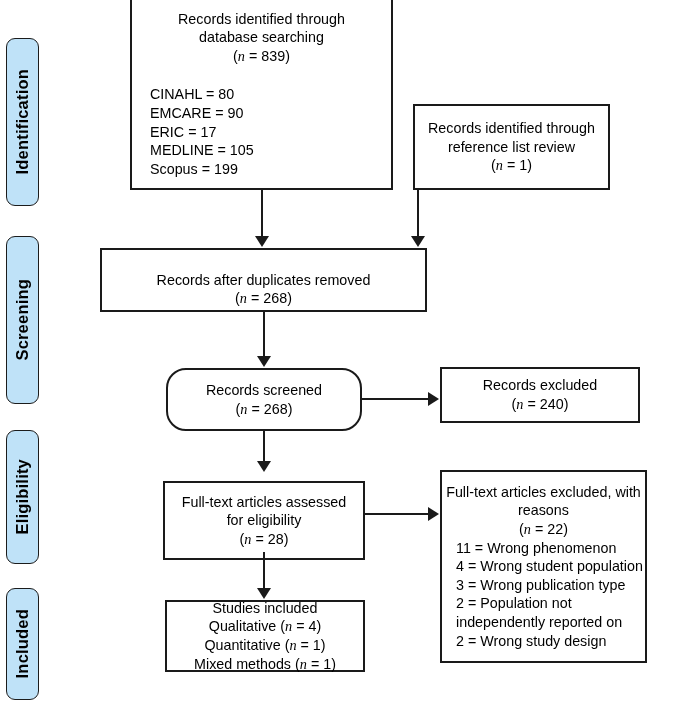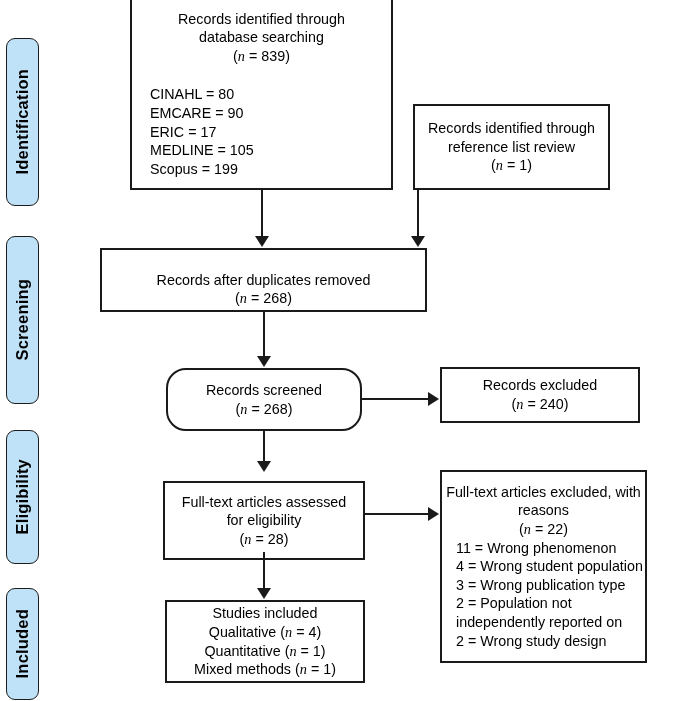--- a/index.html
+++ b/index.html
@@ -183,21 +183,21 @@
       <span class="ln">3 = Wrong publication type</span>
       <span class="ln">2 = Population not</span>
       <span class="ln">independently reported on</span>
       <span class="ln">2 = Wrong study design</span>
     </div>
   </div>
 
   <div class="vline" style="left:263px; top:552px; height:38px;"></div>
   <div class="arrow-down" style="left:257px; top:588px;"></div>
 
-  <div class="node" style="left:165px; top:600px; width:200px; height:83px;">
+  <div class="node" style="left:165px; top:600px; width:200px; height:72px;">
     <div class="blk-center">
       <span class="ln">Studies included</span>
       <span class="ln"><span>Qualitative (</span><em class="it">n</em><span> = 4)</span></span>
       <span class="ln"><span>Quantitative (</span><em class="it">n</em><span> = 1)</span></span>
       <span class="ln"><span>Mixed methods (</span><em class="it">n</em><span> = 1)</span></span>
     </div>
   </div>
 
 </div>
 

